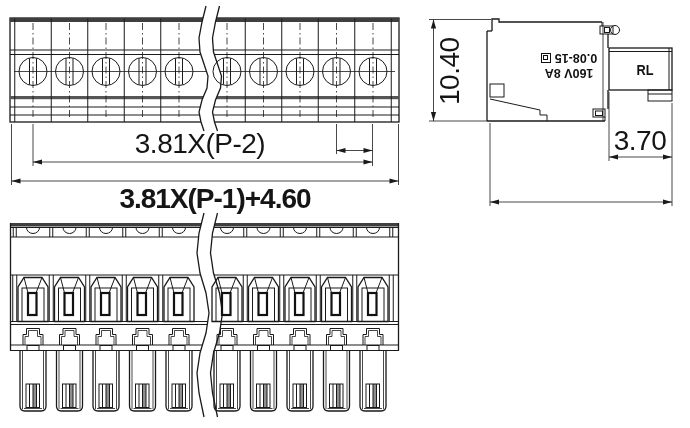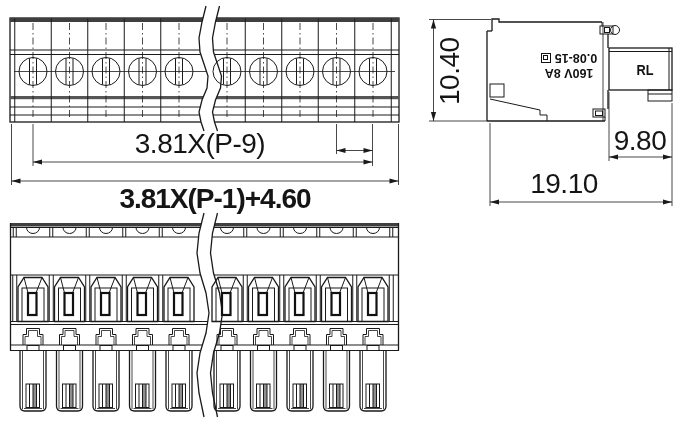--- a/index.html
+++ b/index.html
@@ -411,25 +411,24 @@
         <line x1="383.5" y1="350.5" x2="383.5" y2="409" class="thin"></line>
         <line x1="364" y1="408.5" x2="382" y2="408.5" class="thin"></line>
         <rect x="373" y="384" width="3.5" height="23.5" class="gray"></rect>
         <rect x="366" y="384" width="13.5" height="23.5" class="s1"></rect>
         <line x1="369.5" y1="384" x2="369.5" y2="407.5" class="s1"></line>
         <line x1="373" y1="384" x2="373" y2="407.5" class="s1"></line>
         <line x1="376.5" y1="384" x2="376.5" y2="407.5" class="s1"></line>
       </g>
   </svg>
 
-  <div class="dim" style="left:88px;top:129px;width:224px;">3.81X(P-9)</div>
+  <div class="dim" style="left:88px;top:129px;width:224px;">3.81X(P-2)</div>
   <div class="dim" style="left:95px;top:184px;width:240px;letter-spacing:-1px;font-weight:bold;">3.81X(P-1)+4.60</div>
   <div class="dim-vert" style="left:434px;top:24px;width:32px;height:94px;">10.40</div>
-  <div class="dim" style="left:606px;top:126px;width:68px;">9.80</div>
-  <div class="dim" style="left:523px;top:169px;width:82px;">19.10</div>
+  <div class="dim" style="left:606px;top:126px;width:68px;">3.70</div>
 
   <div class="marking" style="left:527px;top:50px;width:84px;">
     <div>160V 8A</div>
     <div>
       <span>0.08-15</span><span class="sq"><span></span></span>
     </div>
   </div>
 
   <div class="rl" style="left:631px;top:61px;width:28px;height:22px;">RL</div>
 </div>

